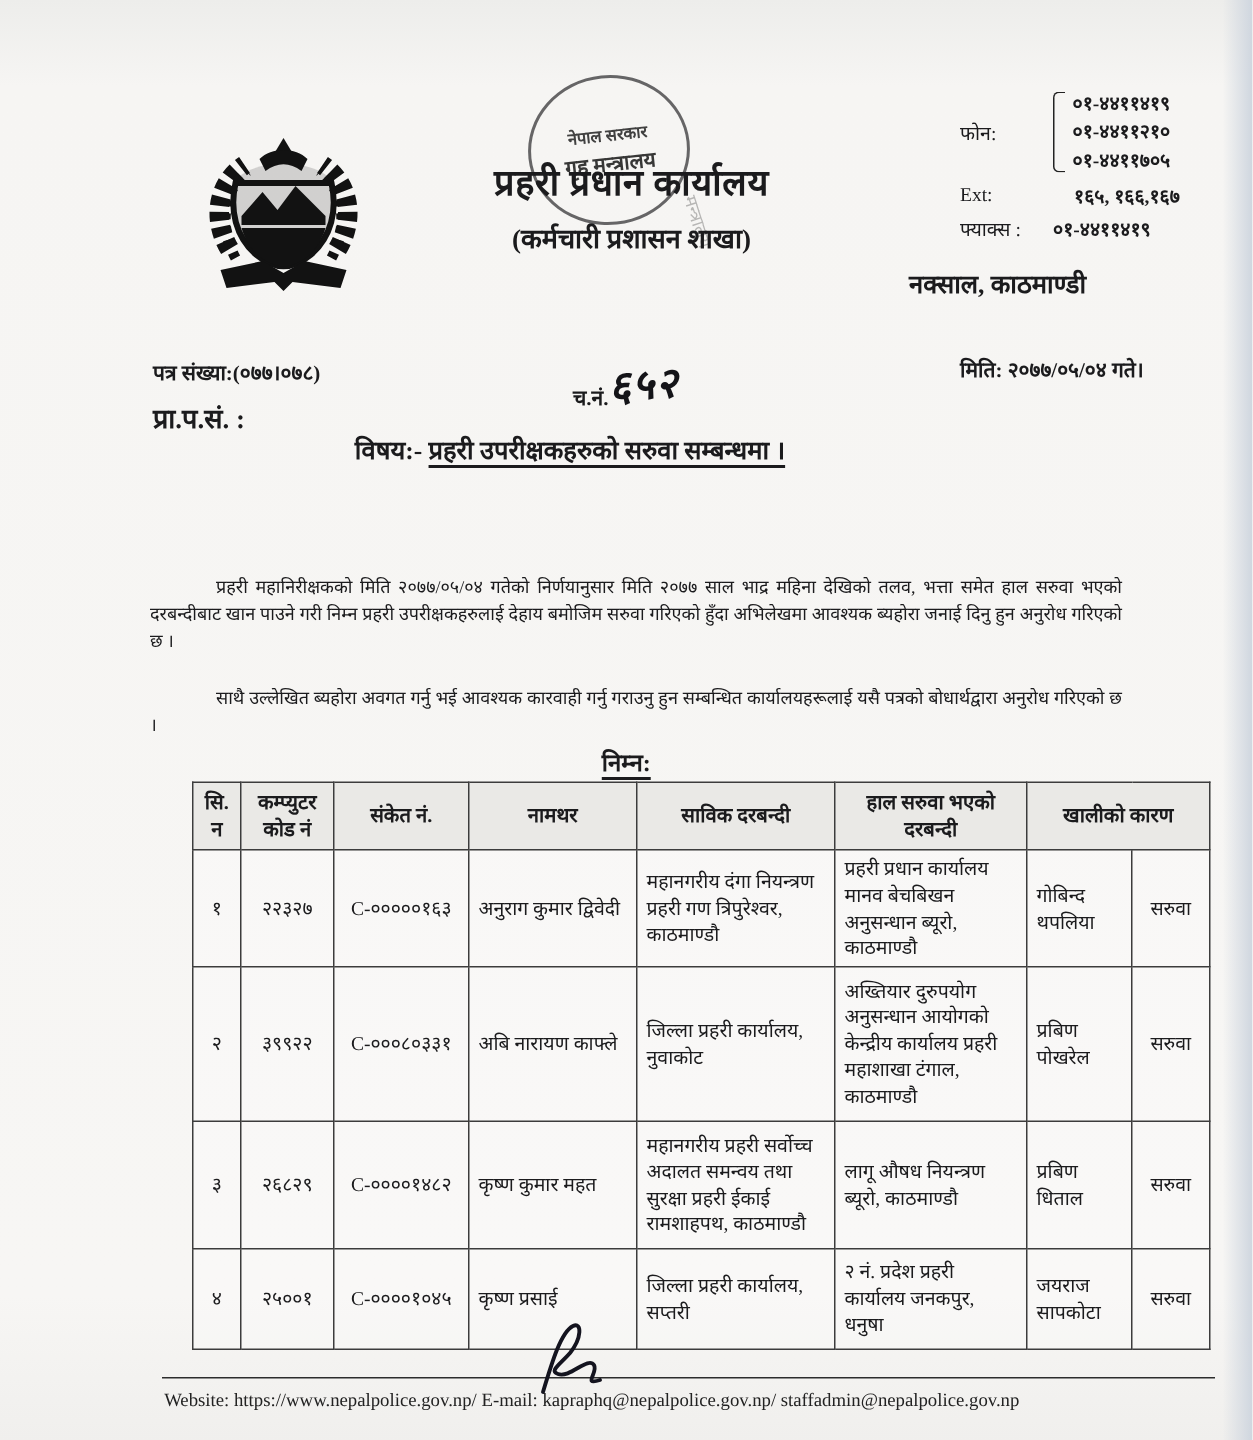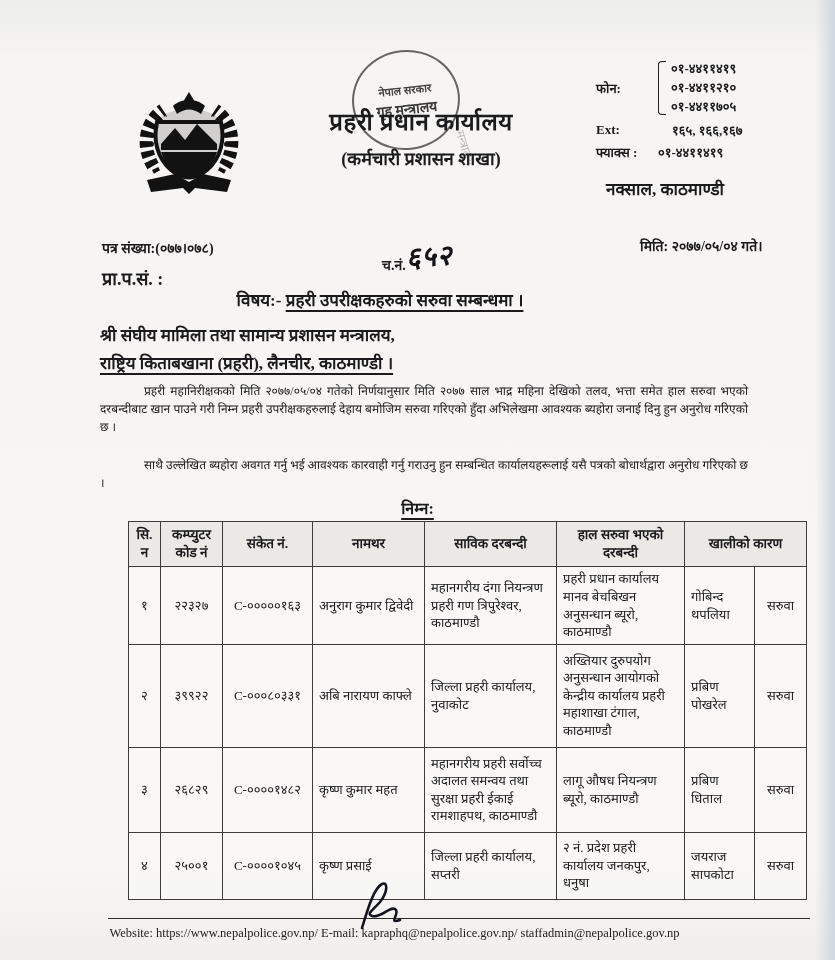--- a/index.html
+++ b/index.html
@@ -29,21 +29,21 @@
   .stamp .s2{font-size:14px;font-weight:bold;color:#161616;}
   .stamp-ghost{position:absolute;left:468px;top:128px;font-size:12px;color:#333;
     opacity:.32;transform:rotate(72deg);transform-origin:left top;}
   .orgblock{position:absolute;left:238px;top:104px;width:366px;text-align:center;z-index:2;}
   .org1{font-size:24px;font-weight:bold;letter-spacing:.5px;}
   .org2{font-size:26px;font-weight:bold;margin-top:10px;}
   .org3{font-size:18px;font-weight:bold;margin-top:9px;}
 
   .contact{position:absolute;left:596px;top:60px;width:228px;font-size:13px;}
   .crow{display:flex;align-items:center;}
-  .clabel{font-weight:bold;width:62px;flex:0 0 62px;}
+  .clabel{font-weight:normal;width:62px;flex:0 0 62px;margin-left:44px;}
   .phone-wrap{display:flex;align-items:center;}
   .brace{width:7px;height:52px;border-left:1.6px solid #222;border-top:1.6px solid #222;
     border-bottom:1.6px solid #222;border-radius:4px 0 0 4px;margin-right:5px;}
   .phones div{font-weight:bold;line-height:1.45;}
   .crow.mt{margin-top:4px;}
   .cval{font-weight:bold;}
   .pobox{margin-top:14px;margin-left:18px;font-weight:bold;}
   .caddr{margin-top:16px;margin-left:10px;font-size:17px;font-weight:bold;}
 
   
@@ -140,24 +140,20 @@
   <div class="prapasam">प्रा.प.सं. :</div>
   <div class="chana">
     <span>च.नं.</span><span class="chana-hand">६५२</span>
   </div>
   <div class="dateline">मिति: २०७७/०५/०४ गते।</div>
 
   <div class="subject">
     <span>विषय:- </span><span class="u">प्रहरी उपरीक्षकहरुको सरुवा सम्बन्धमा ।</span>
   </div>
 
-  <div class="addressee">
-    <div>श्री संघीय मामिला तथा सामान्य प्रशासन मन्त्रालय,</div>
-    <div class="u">राष्ट्रिय किताबखाना (प्रहरी), लैनचीर, काठमाण्डी ।</div>
-  </div>
 
   <div class="para para1">प्रहरी महानिरीक्षकको मिति २०७७/०५/०४ गतेको निर्णयानुसार मिति २०७७ साल भाद्र महिना देखिको तलव, भत्ता समेत हाल सरुवा भएको दरबन्दीबाट खान पाउने गरी निम्न प्रहरी उपरीक्षकहरुलाई देहाय बमोजिम सरुवा गरिएको हुँदा अभिलेखमा आवश्यक ब्यहोरा जनाई दिनु हुन अनुरोध गरिएको छ ।</div>
   <div class="para para2">साथै उल्लेखित ब्यहोरा अवगत गर्नु भई आवश्यक कारवाही गर्नु गराउनु हुन सम्बन्धित कार्यालयहरूलाई यसै पत्रको बोधार्थद्वारा अनुरोध गरिएको छ ।</div>
   <div class="nimna u">निम्न:</div>
 
   <table class="roster">
     <colgroup>
       <col style="width:32px">
         <col style="width:62px">
         <col style="width:90px">

